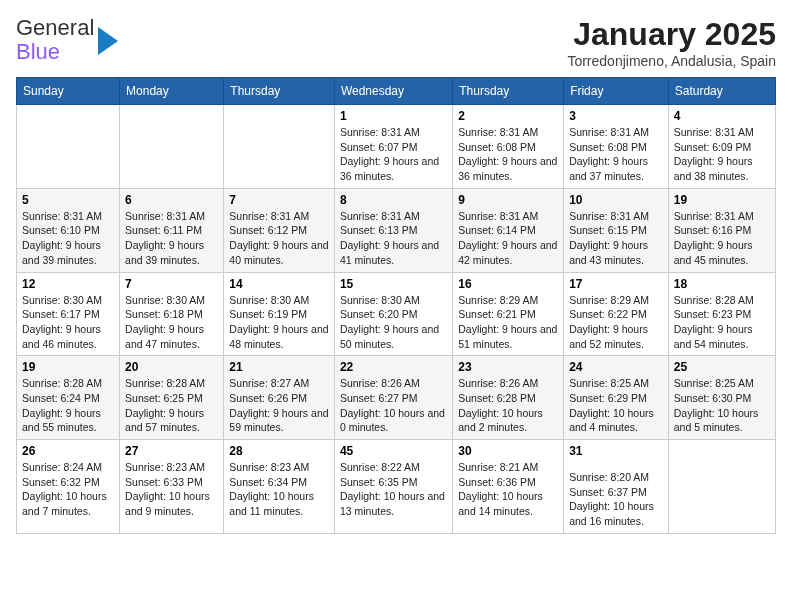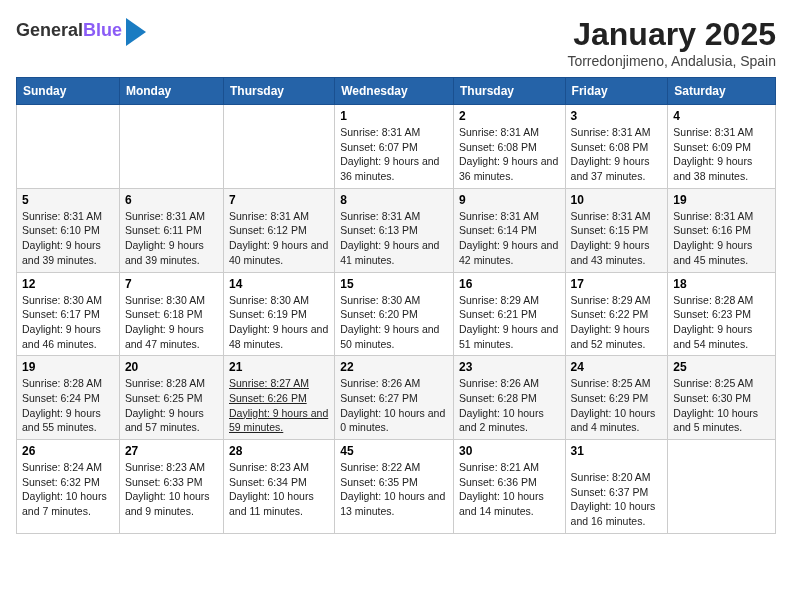--- a/index.html
+++ b/index.html
@@ -15,23 +15,23 @@
       align-items: flex-start;
       justify-content: space-between;
       margin-bottom: 8px;
     }
     .logo {
       display: flex;
       align-items: center;
     }
     .logo-text {
       display: flex;
-      flex-direction: row;
-      font-size: 18px;
-      font-weight: bold;
+      flex-direction: column;
+      font-size: 22px;
+      font-weight: normal;
       line-height: 1.1;
     }
     .logo-text .general { color: #333; }
     .logo-text .blue { color: #8b5cf6; }
     .logo-arrow {
       width: 0;
       height: 0;
       border-top: 14px solid transparent;
       border-bottom: 14px solid transparent;
       border-left: 20px solid #1a7cc2;
@@ -52,21 +52,21 @@
       color: #444;
     }
     table {
       width: 100%;
       border-collapse: collapse;
       font-size: 11px;
     }
     thead tr th {
       background-color: #2563a8;
       color: #fff;
-      font-weight: bold;
+      font-weight: normal;
       text-align: left;
       padding: 6px 6px;
       border: 1px solid #1a5090;
       font-size: 12px;
     }
     tbody tr td {
       border: 1px solid #ccc;
       padding: 4px 5px;
       vertical-align: top;
       background: #fff;
@@ -243,21 +243,21 @@
 Daylight: 9 hours and 55 minutes.</div>
         </td>
         <td>
           <span class="day-num">20</span>
           <div class="day-info" style="white-space: pre-line;">Sunrise: 8:28 AM
 Sunset: 6:25 PM
 Daylight: 9 hours and 57 minutes.</div>
         </td>
         <td>
           <span class="day-num">21</span>
-          <div class="day-info" style="white-space: pre-line; text-decoration: underline;">Sunrise: 8:27 AM
+          <div class="day-info" style="white-space: pre-line;">Sunrise: 8:27 AM
 Sunset: 6:26 PM
 Daylight: 9 hours and 59 minutes.</div>
         </td>
         <td>
           <span class="day-num">22</span>
           <div class="day-info" style="white-space: pre-line;">Sunrise: 8:26 AM
 Sunset: 6:27 PM
 Daylight: 10 hours and 0 minutes.</div>
         </td>
         <td>

